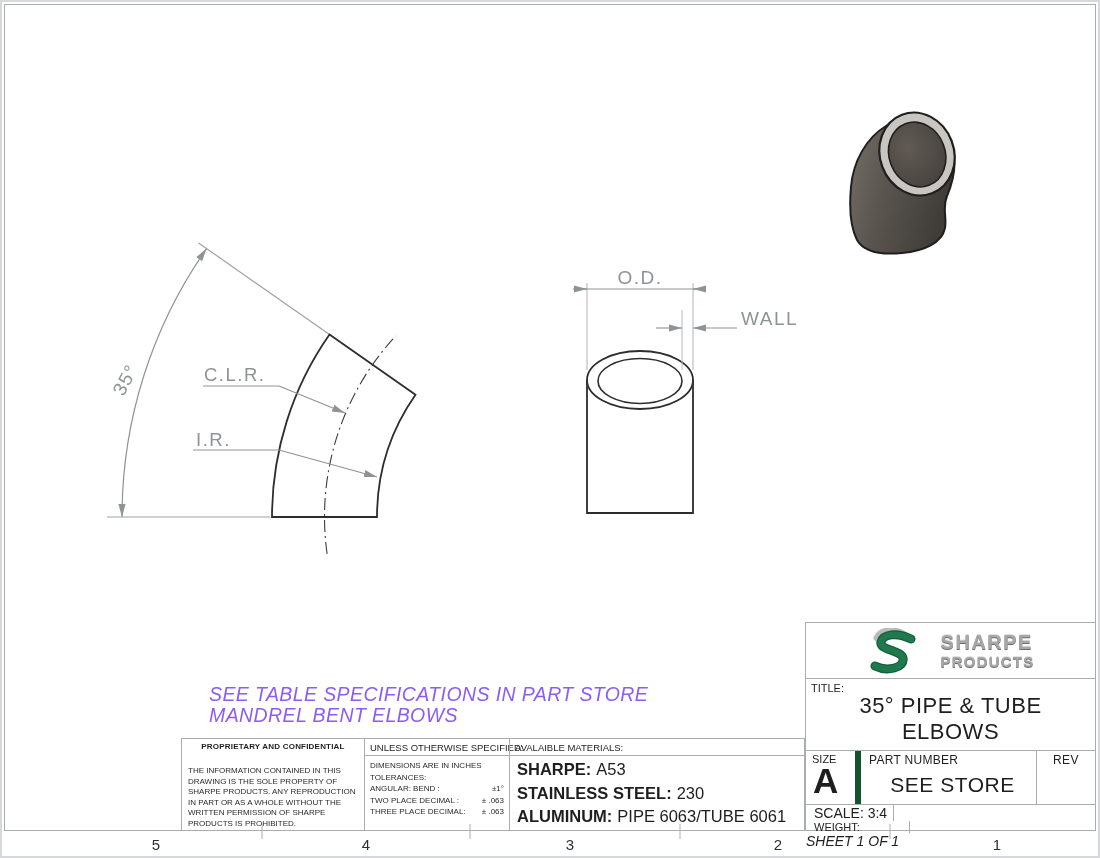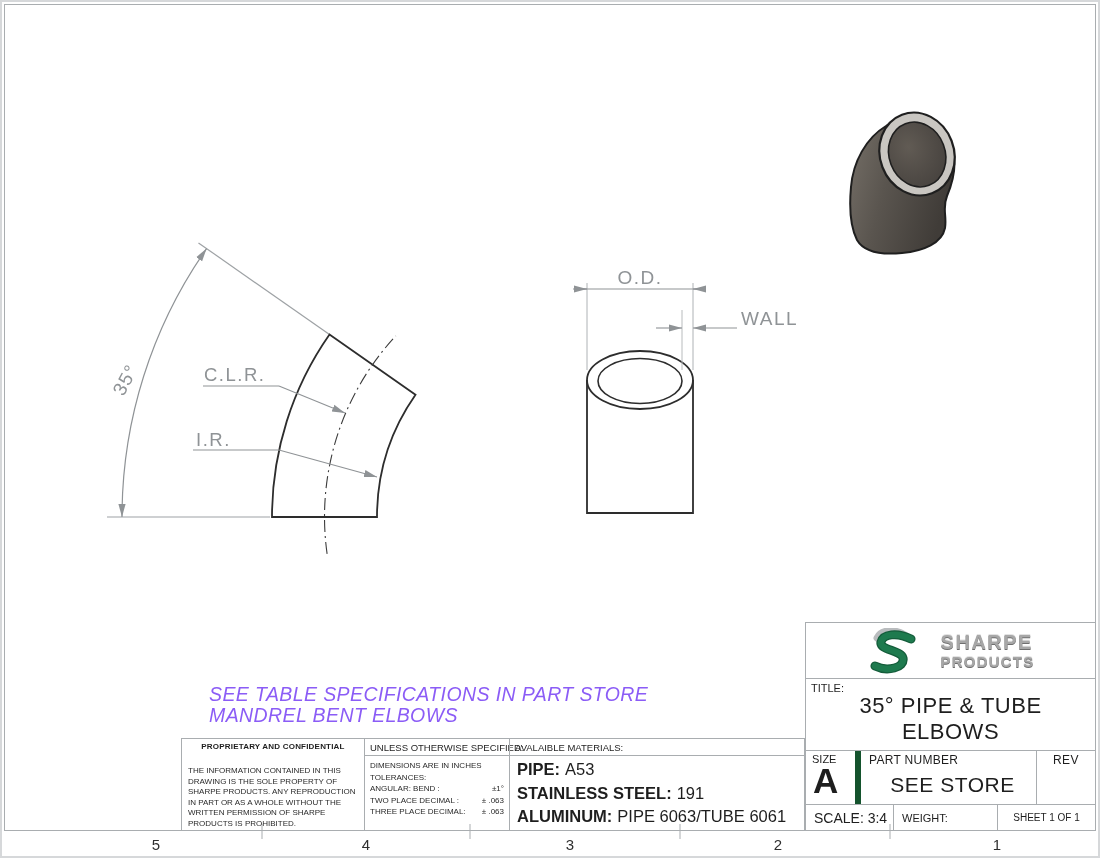--- a/index.html
+++ b/index.html
@@ -48,26 +48,26 @@
   .tb-row3{height:55px;border-top:1px solid #a9adb0;display:flex;box-sizing:border-box;}
   .tb-size{width:55px;border-right:6px solid #14532d;box-sizing:border-box;padding:2px 0 0 6px;}
   .tb-size-label{font-size:11px;}
   .tb-size-value{font-size:35px;font-weight:bold;line-height:32px;margin-left:1px;}
   .tb-part{flex:1;border-right:1px solid #a9adb0;box-sizing:border-box;padding:2px 0 0 8px;}
   .tb-part-label{font-size:12px;letter-spacing:.3px;}
   .tb-part-value{font-size:21px;text-align:center;margin-top:6px;letter-spacing:.5px;}
   .tb-rev{width:58px;padding:2px 0 0 0;text-align:center;}
   .tb-rev-label{font-size:12px;letter-spacing:.5px;}
   .tb-row4{height:26px;border-top:1px solid #a9adb0;display:flex;box-sizing:border-box;
-           align-items:flex-start;}
+           align-items:flex-start;flex-direction:column;}
   .tb-scale{width:88px;border-right:1px solid #a9adb0;box-sizing:border-box;height:100%;
             display:flex;align-items:center;padding-left:8px;font-size:14px;}
   .tb-weight{width:104px;border-right:1px solid #a9adb0;box-sizing:border-box;height:100%;
              display:flex;align-items:center;padding-left:8px;font-size:11px;}
-  .tb-sheet{flex:1;height:100%;display:flex;align-items:center;justify-content:center;font-size:10px;}
+  .tb-sheet{flex:1;height:100%;display:flex;align-items:center;justify-content:center;font-size:14px;font-style:italic;}
 
   
   .zone{position:absolute;top:836px;transform:translateX(-50%);font-size:15px;color:#2f2f2f;}
 </style>
 </head>
 <body>
 
 <div class="sheet-edge"></div>
 <div class="frame"></div>
 
@@ -177,24 +177,24 @@
         <div class="tol-row">
           <span>THREE PLACE DECIMAL:</span>
           <span>± .063</span>
         </div>
       </div>
     </div>
     <div class="cell mat-cell">
       <div class="blk-head">AVALAIBLE MATERIALS:</div>
       <div class="mat-body">
         <div>
-          <b>PIPE:</b><span class="v">A53</span>
+          <b>SHARPE:</b><span class="v">A53</span>
         </div>
         <div>
-          <b>STAINLESS STEEL:</b><span class="v">191</span>
+          <b>STAINLESS STEEL:</b><span class="v">230</span>
         </div>
         <div>
           <b>ALUMINUM:</b><span class="v">PIPE 6063/TUBE 6061</span>
         </div>
       </div>
     </div>
   </div>
 
   <div class="title-block">
     <div class="tb-logo">

